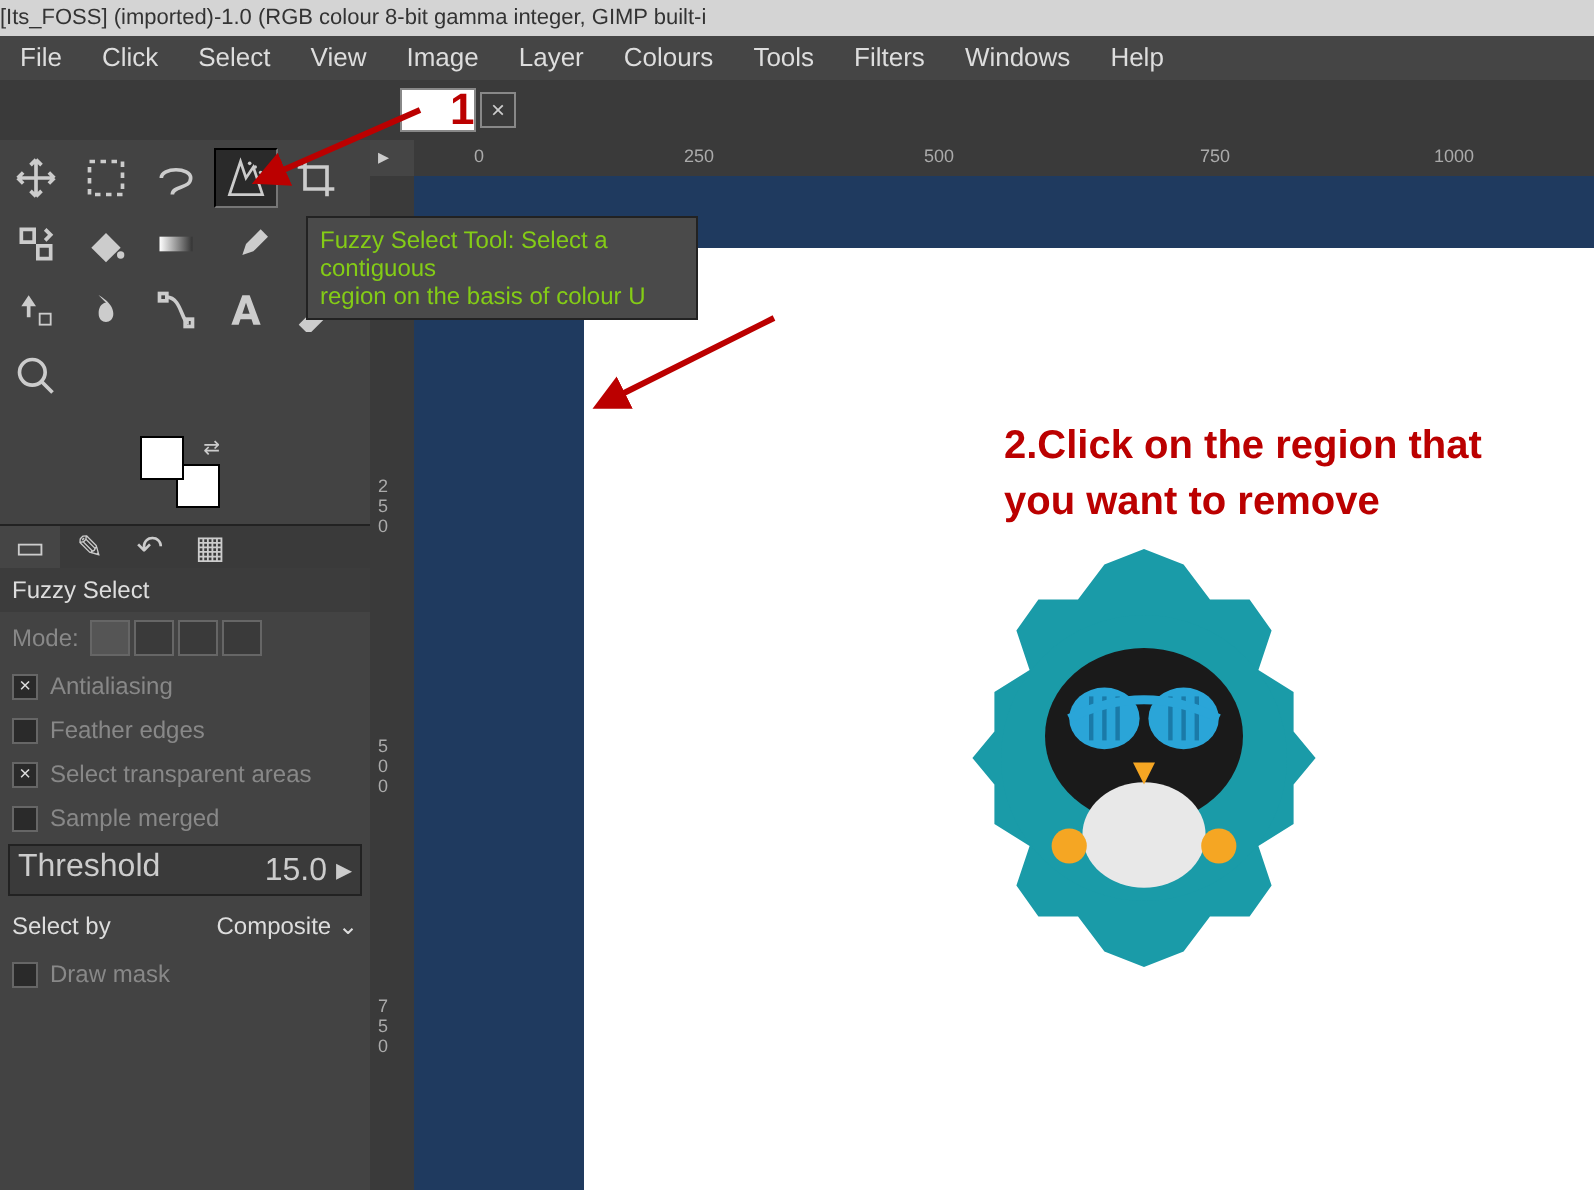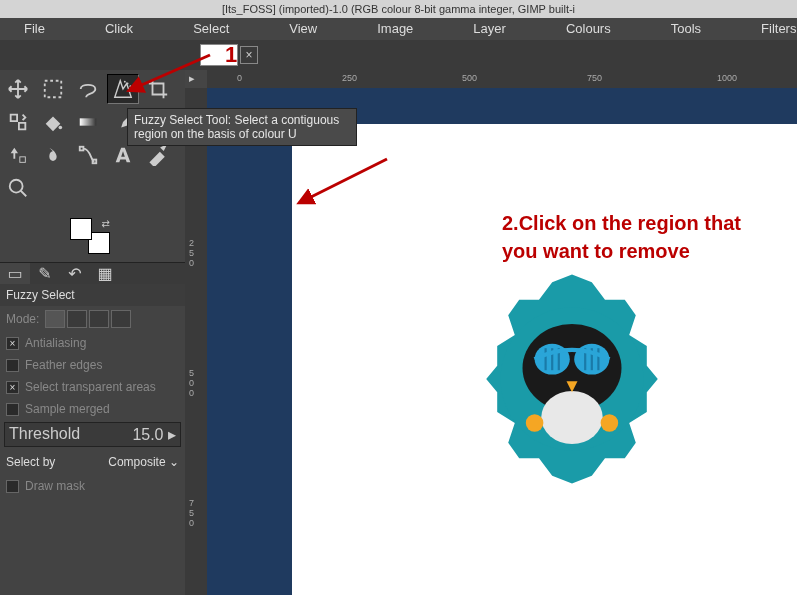--- a/index.html
+++ b/index.html
@@ -1,20 +1,20 @@
 <!DOCTYPE html>
 <html><head>
 <meta charset="utf-8">
 <style>
 * { margin: 0; padding: 0; box-sizing: border-box; font-family: sans-serif; }
 body { background: #454545; width: 797px; height: 595px; overflow: hidden; position: relative; }
 
-.titlebar { background: #d4d4d4; height: 18px; text-align: center; font-size: 11px; line-height: 18px; color: #333; }
-
-.menubar { background: #454545; height: 22px; display: flex; padding: 0 14px; gap: 40px; }
+.titlebar { background: #d4d4d4; height: 18px; text-align: left; font-size: 11px; line-height: 18px; color: #333; }
+
+.menubar { background: #454545; height: 22px; display: flex; padding: 0 0; }
 .menubar div { color: #ddd; font-size: 13px; padding: 3px 10px; cursor: pointer; }
 
 .tabbar { background: #3a3a3a; height: 30px; display: flex; align-items: center; padding-left: 200px; gap: 2px; }
 .tab-thumb { width: 38px; height: 22px; background: #fff; border: 1px solid #888; }
 .tab-close { width: 18px; height: 18px; border: 1px solid #888; color: #ccc; text-align: center; font-size: 12px; line-height: 16px; }
 
 .main { display: flex; height: 525px; }
 
 .left-panel { width: 185px; background: #434343; display: flex; flex-direction: column; }
 
@@ -52,21 +52,21 @@
 .canvas { position: absolute; top: 18px; left: 22px; right: 0; bottom: 0; background: #1f3a5f; overflow: hidden; }
 .page { position: absolute; top: 36px; left: 85px; width: 520px; height: 500px; background: #fff; }
 
 .annot1 { position: absolute; left: 210px; top: 85px; color: #b00; font-weight: bold; font-size: 20px; line-height: 1.4; }
 .annot-arrow2 { position: absolute; left: 0; top: 25px; }
 .anum { position: absolute; left: 0; top: 15px; color: #b00; font-weight: bold; font-size: 22px; }
 
 .logo { position: absolute; left: 170px; top: 145px; width: 220px; height: 220px; }
 .gear { width: 220px; height: 220px; }
 
-.tooltip { position: absolute; left: 127px; top: 108px; background: #4a4a4a; border: 1px solid #222; color: #e5e5e5; font-size: 12px; padding: 4px 6px; z-index: 50; width: 230px; }
+.tooltip { position: absolute; left: 153px; top: 108px; background: #4a4a4a; border: 1px solid #222; color: #84cc16; font-size: 12px; padding: 4px 6px; z-index: 50; width: 196px; }
 
 .red-arrow { position: absolute; z-index: 40; }
 </style>
 </head>
 <body>
 
 <div class="titlebar">[Its_FOSS] (imported)-1.0 (RGB colour 8-bit gamma integer, GIMP built-i</div>
 
 <div class="menubar">
   <div>File</div>
@@ -241,21 +241,21 @@
         <span>Draw mask</span>
       </div>
   </div>
 
   <div class="canvas-area">
     <div class="play">▸</div>
     <div class="ruler-h">
       <span style="left:30px">0</span>
       <span style="left:135px">250</span>
       <span style="left:255px">500</span>
-      <span style="left:380px">750</span>
+      <span style="left:393px">750</span>
       <span style="left:510px">1000</span>
     </div>
     <div class="ruler-v">
       <span style="top:30px">0</span>
       <span style="top:150px;white-space:pre">2
 5
 0</span>
       <span style="top:280px;white-space:pre">5
 0
 0</span>

